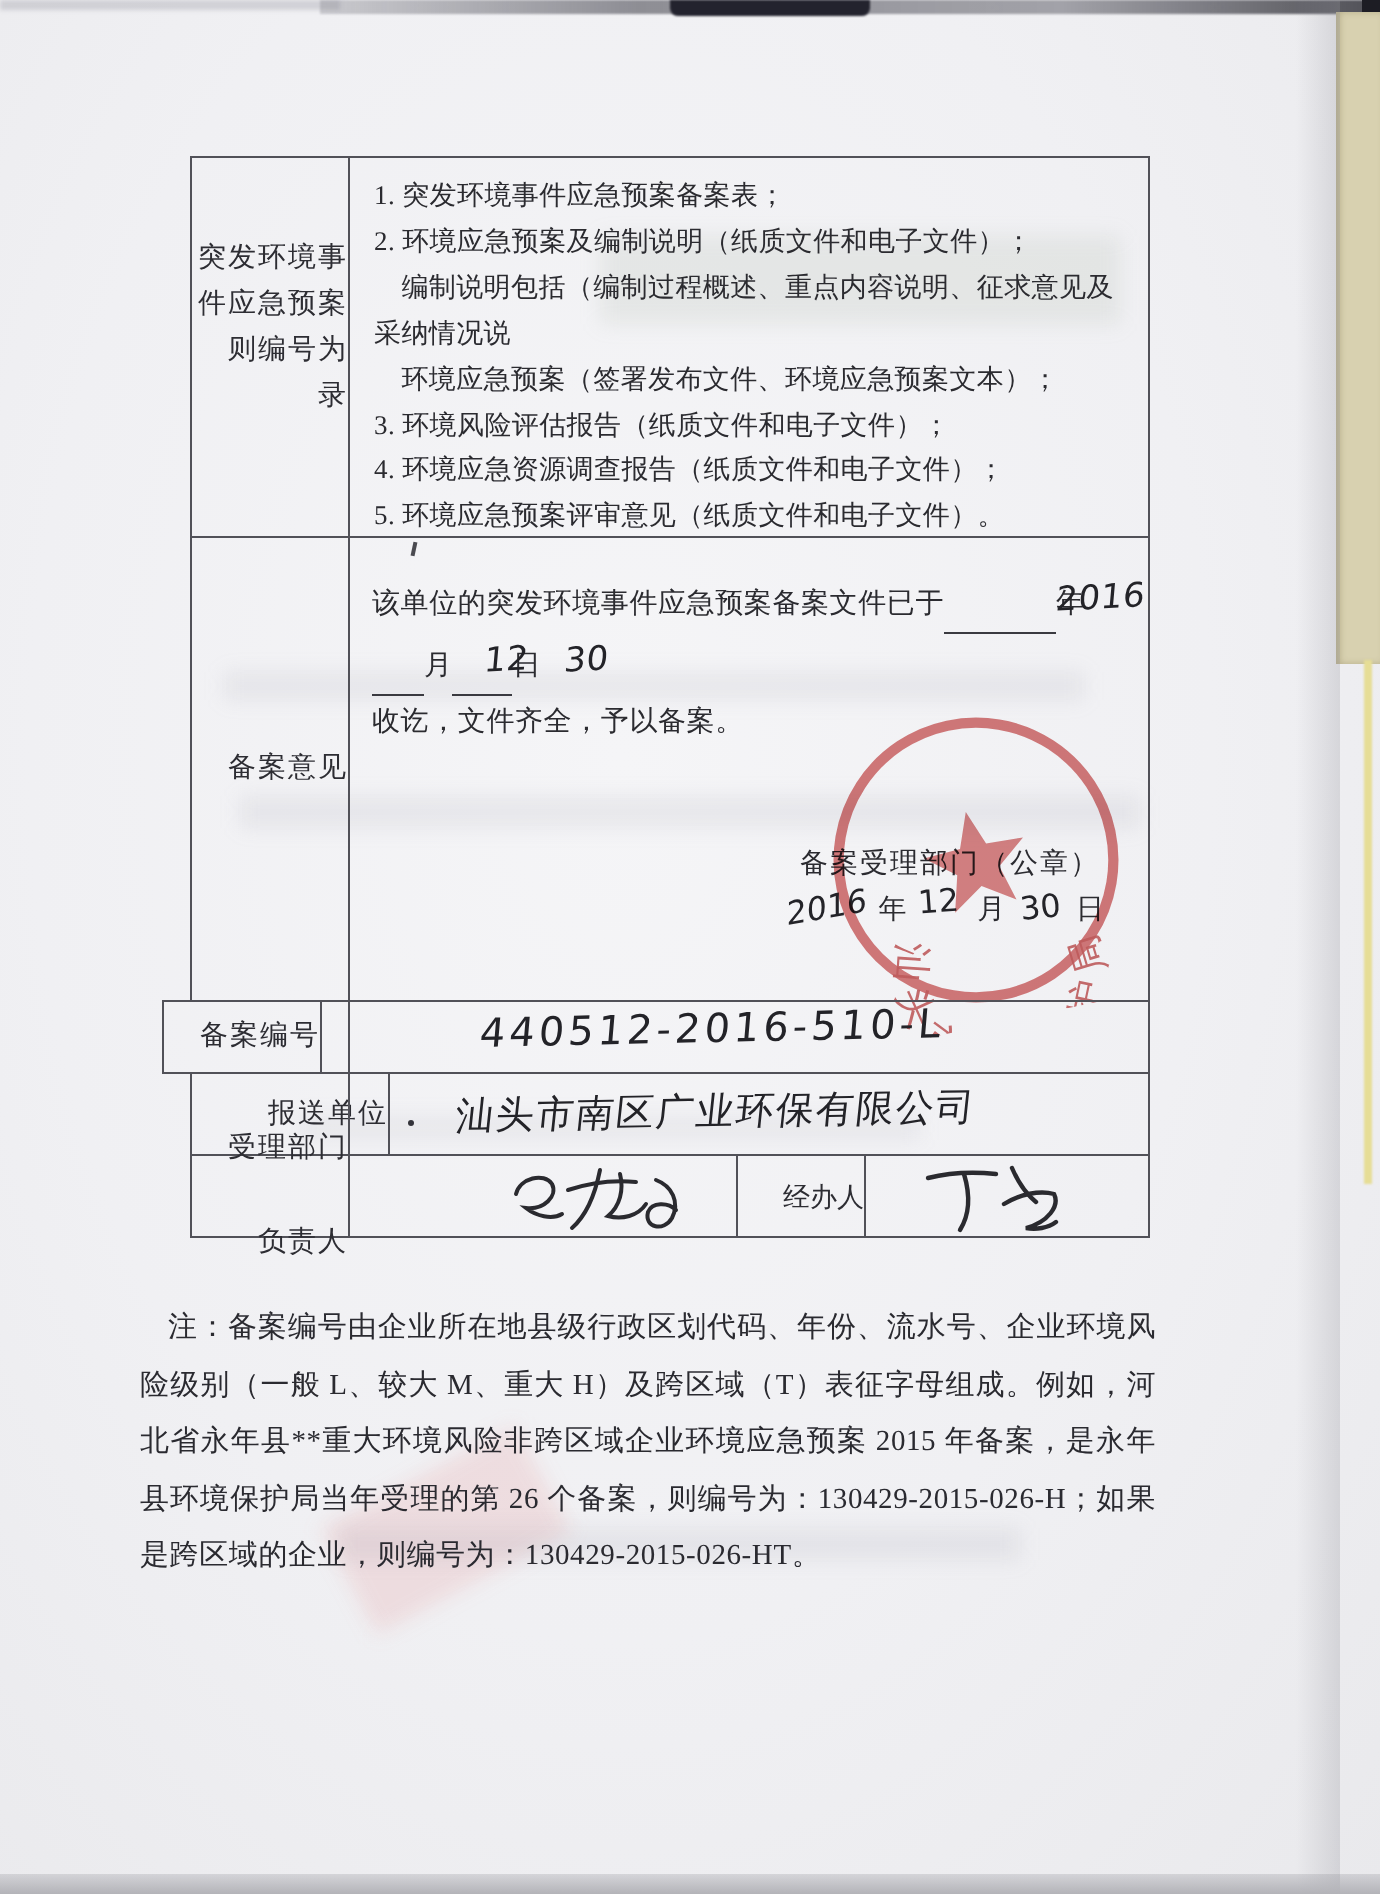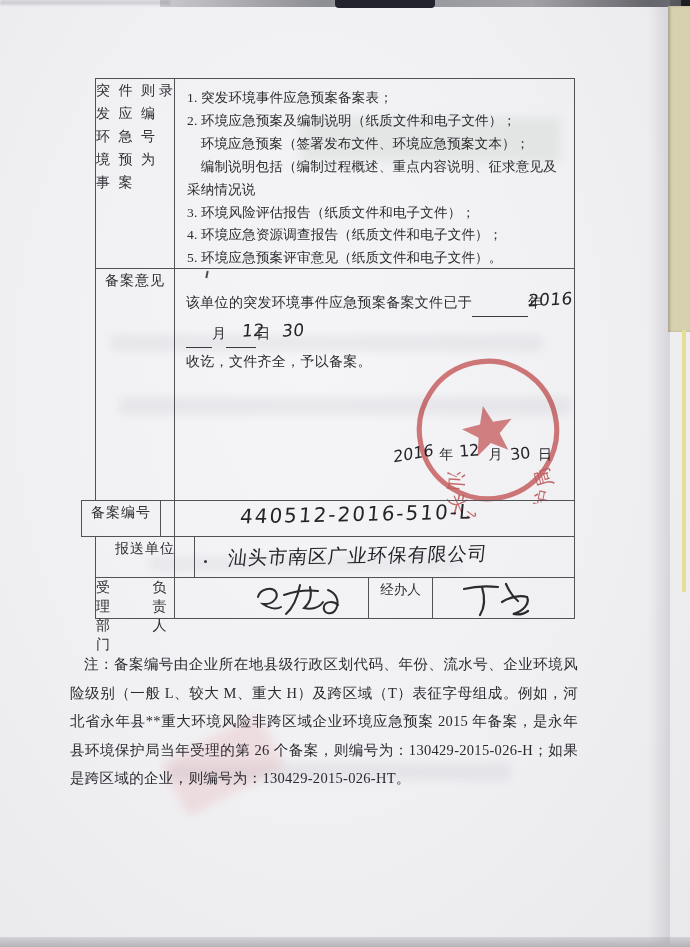--- a/index.html
+++ b/index.html
@@ -32,21 +32,21 @@
   .bleed.b2{left:112px;top:336px;width:430px;height:14px;background:rgba(140,140,155,.12);}
   .bleed.b3{left:120px;top:398px;width:450px;height:16px;background:rgba(140,140,155,.12);}
   .bleed.b4{left:150px;top:558px;width:310px;height:12px;background:rgba(140,140,155,.10);}
   .bleed.b5{left:168px;top:735px;width:110px;height:60px;background:rgba(225,120,120,.16);transform:rotate(-28deg);}
   .bleed.b6{left:170px;top:764px;width:340px;height:16px;background:rgba(140,140,155,.12);}
   .ink-speck{position:absolute;left:206px;top:271px;width:2px;height:7px;background:#4a4a50;transform:rotate(12deg);}
   .ink-dot{position:absolute;left:204px;top:560px;width:3px;height:3px;border-radius:50%;background:#33333a;}
 
   
   .cell{position:absolute;border:1px solid #515158;box-sizing:border-box;}
-  .lbl{display:flex;flex-direction:row;align-items:flex-start;justify-content:center;
+  .lbl{display:flex;flex-direction:column;align-items:flex-end;justify-content:center;
        font-size:14px;letter-spacing:1px;line-height:23px;color:#2d2d33;}
   .catalog-list{padding:8px 8px 0 12px;font-size:13.5px;line-height:22.9px;letter-spacing:.2px;}
 
   .opinion-body{position:absolute;left:186px;top:286px;width:382px;font-size:14px;line-height:28px;letter-spacing:.3px;}
   .op-line1{text-indent:28px;}
   .blank{display:inline-block;border-bottom:1px solid #3a3a40;text-align:center;vertical-align:bottom;}
   .blank.y{width:56px;} .blank.m{width:26px;} .blank.d{width:30px;}
 
   .hw{font-family:"DejaVu Sans",cursive;color:#232328;}
   .hw-slant{display:inline-block;transform:skewX(-8deg) rotate(-3deg);}
@@ -94,37 +94,38 @@
 
   <div class="cell lbl" style="left:95px;top:78px;width:80px;height:191px;padding-bottom:20px;">
       <div class="lblline">突发环境事</div>
       <div class="lblline">件应急预案</div>
       <div class="lblline">则编号为</div>
       <div class="lblline">录</div>
     </div>
   <div class="cell catalog-list" style="left:174px;top:78px;width:401px;height:191px;">
       <div class="catline">1. 突发环境事件应急预案备案表；</div>
       <div class="catline">2. 环境应急预案及编制说明（纸质文件和电子文件）；</div>
+      <div class="catline">　编制说明包括（编制过程概述、重点内容说明、征求意见及采纳情况说</div>
       <div class="catline">　环境应急预案（签署发布文件、环境应急预案文本）；</div>
-      <div class="catline">　编制说明包括（编制过程概述、重点内容说明、征求意见及采纳情况说</div>
       <div class="catline">3. 环境风险评估报告（纸质文件和电子文件）；</div>
       <div class="catline">4. 环境应急资源调查报告（纸质文件和电子文件）；</div>
       <div class="catline">5. 环境应急预案评审意见（纸质文件和电子文件）。</div>
     </div>
 
   <div class="cell lbl" style="left:95px;top:268px;width:80px;height:233px;">
     <span>备案意见</span>
   </div>
   <div class="cell" style="left:174px;top:268px;width:401px;height:233px;"></div>
 
   <div class="opinion-body">
     <span class="op-line1"><span>该单位的突发环境事件应急预案备案文件已于</span><span class="blank y"><span class="hw hw-slant" style="font-size:17px;">2016</span></span><span>年</span><span class="blank m"><span class="hw hw-slant" style="font-size:17px;">12</span></span><span>月</span><span class="blank d"><span class="hw hw-slant" style="font-size:17px;">30</span></span><span>日</span><br>
     <span>收讫，文件齐全，予以备案。</span>
   </span></div>
 
+  <div class="dept-line">备案受理部门（公章）</div>
 
   <div class="stamp-date">
     <span class="hw sd-y">2016</span>
     <span>年</span>
     <span class="hw sd-m">12</span>
     <span>月</span>
     <span class="hw sd-d">30</span>
     <span>日</span>
   </div>
 

